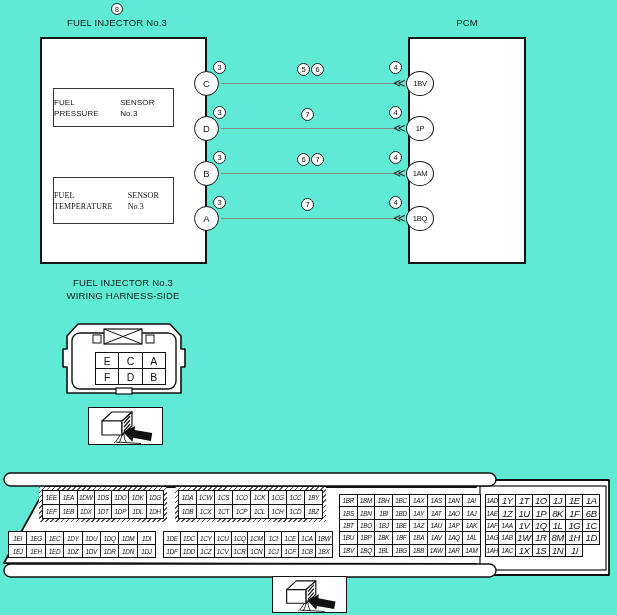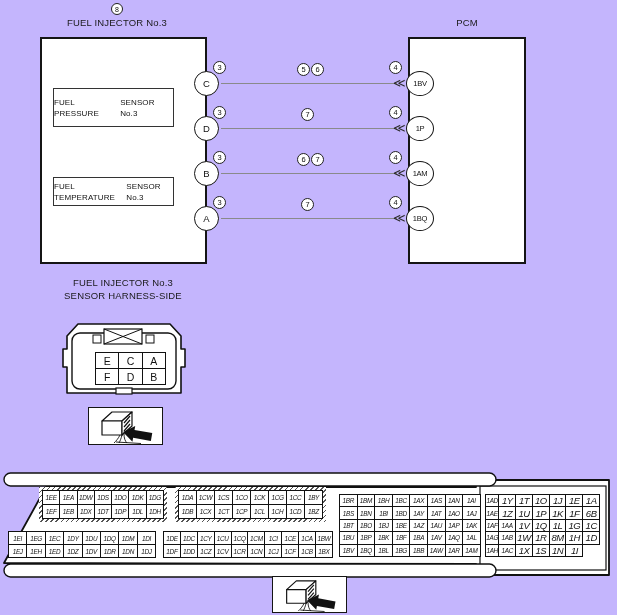--- a/index.html
+++ b/index.html
@@ -1,17 +1,17 @@
 <!DOCTYPE html>
 <html><head>
 <meta charset="utf-8">
 <style>
   html,body{margin:0;padding:0;background:#fff;}
   .canvas{
-    position:relative;width:617px;height:615px;background:#c4b5fd;overflow:hidden;
+    position:relative;width:617px;height:615px;background:#5eead4;overflow:hidden;
     font-family:"Liberation Sans",sans-serif;color:#111;
   }
   .abs{position:absolute;}
   .ctr{text-align:center;}
   .title{font-size:9.5px;letter-spacing:0.2px;color:#1a1a1a;}
   .bigbox{position:absolute;border:2px solid #151515;background:#fff;box-sizing:border-box;}
   .sensorbox{
     position:absolute;border:1.2px solid #333;background:#fff;box-sizing:border-box;
     display:flex;align-items:center;justify-content:center;
     font-size:8px;line-height:11px;letter-spacing:0.1px;
@@ -62,21 +62,21 @@
   <div class="abs ctr title" style="left:27px;top:17px;width:180px;">FUEL INJECTOR No.3</div>
   <div class="abs ctr title" style="left:427px;top:17px;width:80px;">PCM</div>
 
   <div class="bigbox" style="left:40px;top:37px;width:167px;height:227px;"></div>
   <div class="bigbox" style="left:408px;top:37px;width:118px;height:227px;"></div>
 
   <div class="sensorbox" style="left:53px;top:88px;width:121px;height:39px;">
     <div>FUEL PRESSURE</div>
     <div>SENSOR No.3</div>
   </div>
-  <div class="sensorbox" style="left:53px;top:177px;width:121px;height:29px;">
+  <div class="sensorbox" style="left:53px;top:177px;width:121px;height:47px;font-family:Liberation Serif, serif;">
     <div>FUEL TEMPERATURE</div>
     <div>SENSOR No.3</div>
   </div>
 
   <div class="wire" style="left:221px;top:83px;width:176px;"></div>
   <div class="wire" style="left:221px;top:128px;width:176px;"></div>
   <div class="wire" style="left:221px;top:173px;width:176px;"></div>
   <div class="wire" style="left:221px;top:218px;width:176px;"></div>
 
   <div class="term term-l" style="left:194px;top:71px;">C</div>
@@ -110,21 +110,21 @@
 
   <div class="cnum" style="left:297px;top:63px;">5</div>
   <div class="cnum" style="left:311px;top:63px;">6</div>
   <div class="cnum" style="left:301px;top:108px;">7</div>
   <div class="cnum" style="left:297px;top:153px;">6</div>
   <div class="cnum" style="left:311px;top:153px;">7</div>
   <div class="cnum" style="left:301px;top:198px;">7</div>
 
   <div class="abs ctr title" style="left:33px;top:276px;width:180px;line-height:13px;">
     <div>FUEL INJECTOR No.3</div>
-    <div>SENSOR HARNESS-SIDE</div>
+    <div>WIRING HARNESS-SIDE</div>
   </div>
 
   <svg class="abs" style="left:62px;top:321px;" width="124" height="78" viewBox="0 0 124 78">
     <path d="M16,3 L108,3 L119,15 L119,28 L123,28 L123,46 L119,46 L119,72 L5,72 L5,46 L1,46 L1,28 L5,28 L5,15 Z" fill="#fff" stroke="#111" stroke-width="1.6" stroke-linejoin="round"></path>
     <rect x="10" y="12" width="104" height="56" rx="8" fill="#fff" stroke="#111" stroke-width="1.4"></rect>
     <rect x="42" y="8" width="38" height="15" fill="#fff" stroke="#111" stroke-width="1.2"></rect>
     <line x1="42" y1="8" x2="80" y2="23" stroke="#111" stroke-width="1"></line>
     <line x1="42" y1="23" x2="80" y2="8" stroke="#111" stroke-width="1"></line>
     <rect x="31" y="14" width="8" height="8" fill="#fff" stroke="#111" stroke-width="1"></rect>
     <rect x="84" y="14" width="8" height="8" fill="#fff" stroke="#111" stroke-width="1"></rect>
@@ -253,21 +253,21 @@
         <div class="pin big">1Y</div>
         <div class="pin big">1T</div>
         <div class="pin big">1O</div>
         <div class="pin big">1J</div>
         <div class="pin big">1E</div>
         <div class="pin big">1A</div>
         <div class="pin">1AE</div>
         <div class="pin big">1Z</div>
         <div class="pin big">1U</div>
         <div class="pin big">1P</div>
-        <div class="pin big">1K</div>
+        <div class="pin big">8K</div>
         <div class="pin big">1F</div>
         <div class="pin big">6B</div>
         <div class="pin">1AF</div>
         <div class="pin">1AA</div>
         <div class="pin big">1V</div>
         <div class="pin big">1Q</div>
         <div class="pin big">1L</div>
         <div class="pin big">1G</div>
         <div class="pin big">1C</div>
         <div class="pin">1AG</div>

